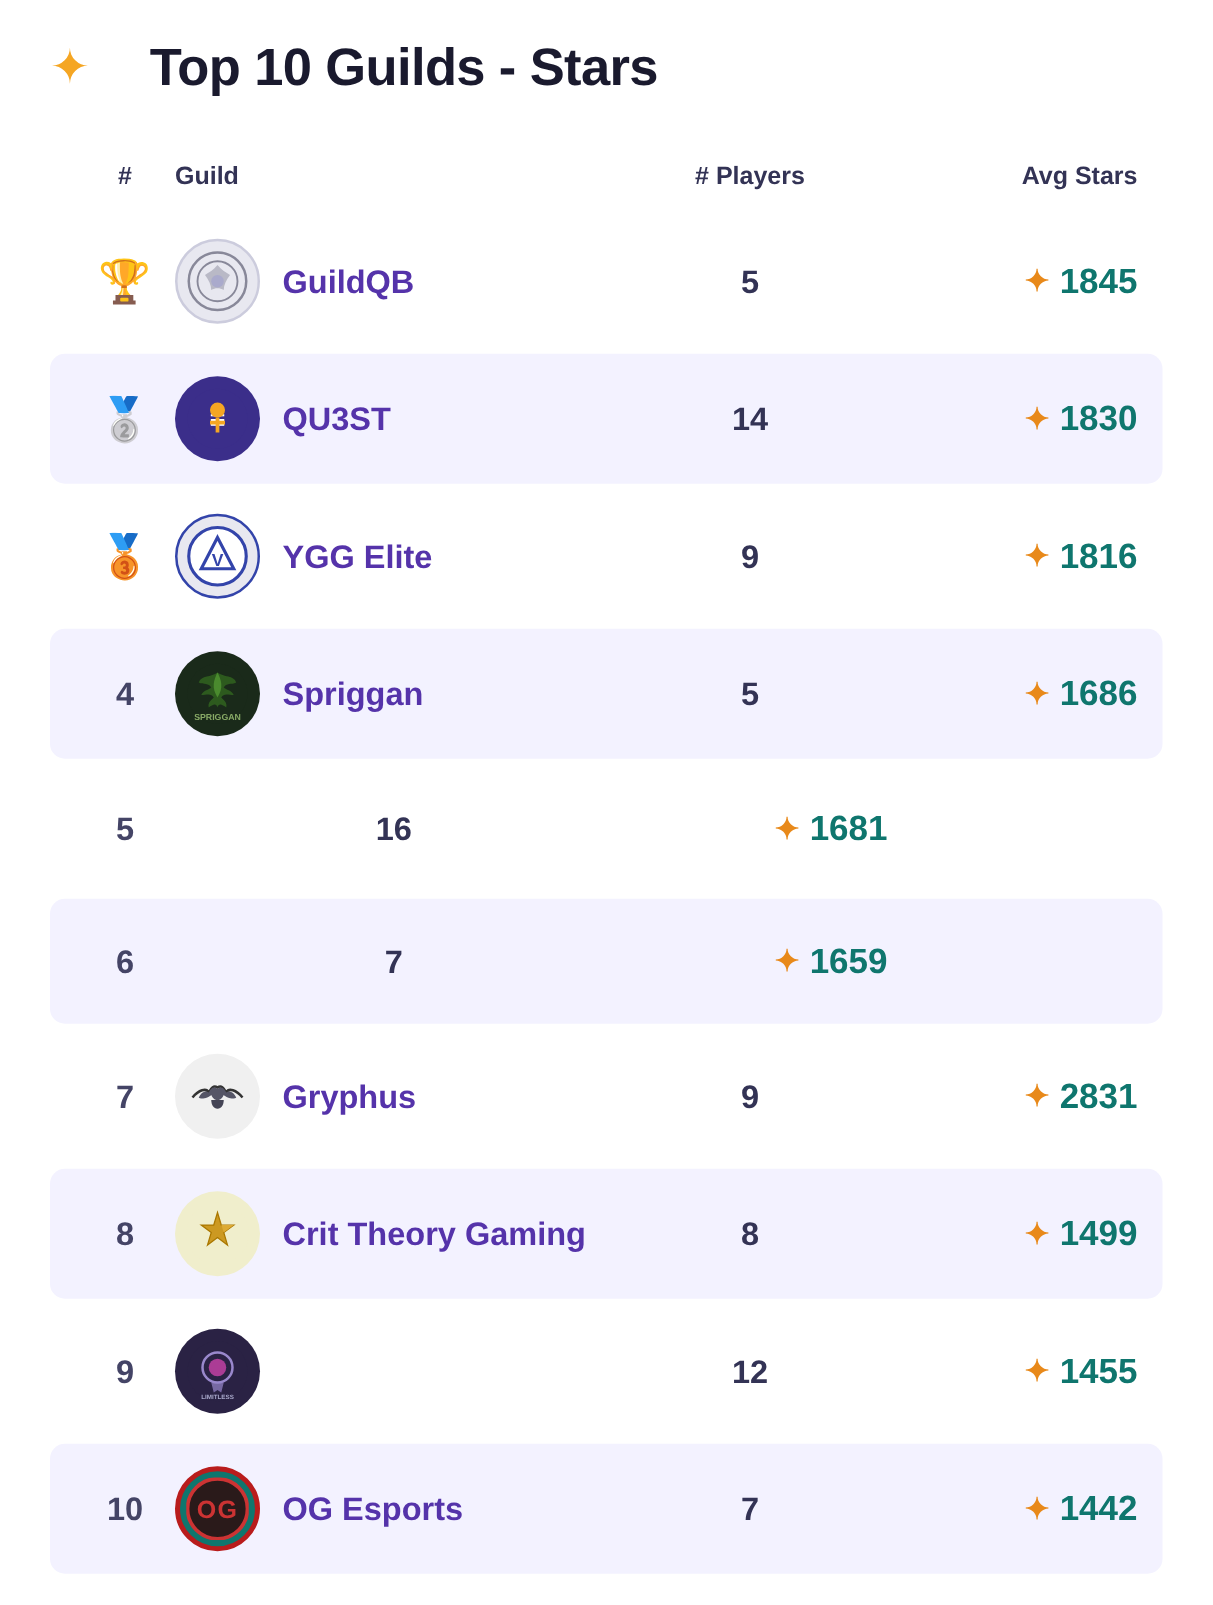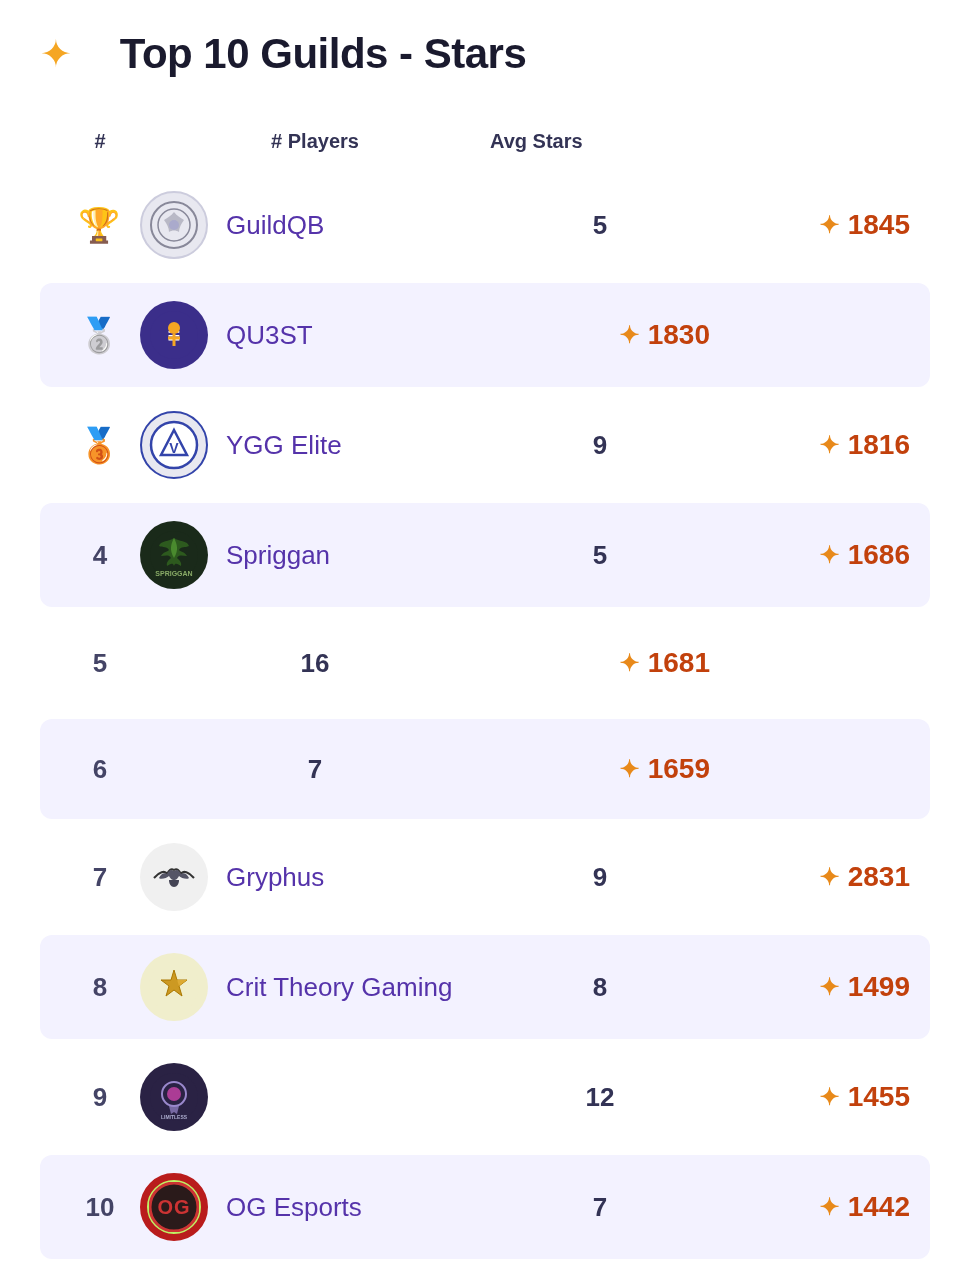--- a/index.html
+++ b/index.html
@@ -48,21 +48,21 @@
       font-size: 20px;
       font-weight: 700;
       color: #333355;
     }
 
     .table-header-cell.center {
       text-align: center;
     }
 
     .table-header-cell.right {
-      text-align: left;
+      text-align: right;
     }
 
     .table-row {
       display: grid;
       grid-template-columns: 80px 1fr 220px 200px;
       align-items: center;
       padding: 18px 20px;
       margin-bottom: 6px;
       border-radius: 12px;
       min-height: 100px;
@@ -106,21 +106,21 @@
       align-items: center;
       justify-content: center;
       font-size: 28px;
       font-weight: 900;
       flex-shrink: 0;
       overflow: hidden;
     }
 
     .guild-name {
       font-size: 26px;
-      font-weight: 400;
+      font-weight: 700;
       color: #5533aa;
     }
 
     .players-cell {
       text-align: center;
       font-size: 26px;
       font-weight: 700;
       color: #333355;
     }
 
@@ -128,21 +128,21 @@
       text-align: right;
       display: flex;
       align-items: center;
       justify-content: flex-end;
       gap: 8px;
     }
 
     .stars-value {
       font-size: 28px;
       font-weight: 800;
-      color: #c2410c;
+      color: #0f766e;
       text-align: right;
     }
 
     .star-icon {
       color: #e8891a;
       font-size: 24px;
       font-weight: 900;
     }
 
     
@@ -180,42 +180,43 @@
 
     .logo-crit {
       background: #f0eecc;
     }
 
     .logo-limitless {
       background: #2a2244;
     }
 
     .logo-og {
-      background: #bef264;
-      border: 7px solid #b91c1c;
+      background: #0f766e;
+      border: 4px solid #b91c1c;
     }
 
     
     .guild-logo svg {
       width: 50px;
       height: 50px;
     }
   </style>
 </head>
 <body>
 
 <div class="page-header">
   <span class="header-icon">✦</span>
   <h1 class="page-title">Top 10 Guilds - Stars</h1>
 </div>
 
 <div class="table-container">
 
   <div class="table-header">
     <div class="table-header-cell center">#</div>
+    <div class="table-header-cell">Guild</div>
     <div class="table-header-cell center"># Players</div>
     <div class="table-header-cell right">Avg Stars</div>
   </div>
 
   <div class="table-row white">
     <div class="rank-cell">
       <span class="medal-icon">🏆</span>
     </div>
     <div class="guild-cell">
       <div class="guild-logo logo-guildqb">
@@ -244,20 +245,21 @@
         <svg viewBox="0 0 50 50" fill="none" xmlns="http://www.w3.org/2000/svg">
           <circle cx="25" cy="25" r="24" fill="#3b2e8a"></circle>
           <text x="25" y="33" text-anchor="middle" font-size="22" font-weight="900" fill="white" font-family="Arial">≡</text>
           <circle cx="25" cy="18" r="6" fill="#f5a623"></circle>
           <line x1="25" y1="24" x2="25" y2="36" stroke="#f5a623" stroke-width="3"></line>
           <line x1="19" y1="28" x2="31" y2="28" stroke="#f5a623" stroke-width="3"></line>
         </svg>
       </div>
       <span class="guild-name">QU3ST</span>
     </div>
+    <div class="players-cell">14</div>
     <div class="stars-cell">
       <span class="star-icon">✦</span>
       <span class="stars-value">1830</span>
     </div>
   </div>
 
   <div class="table-row white">
     <div class="rank-cell">
       <span class="medal-icon">🥉</span>
     </div>

